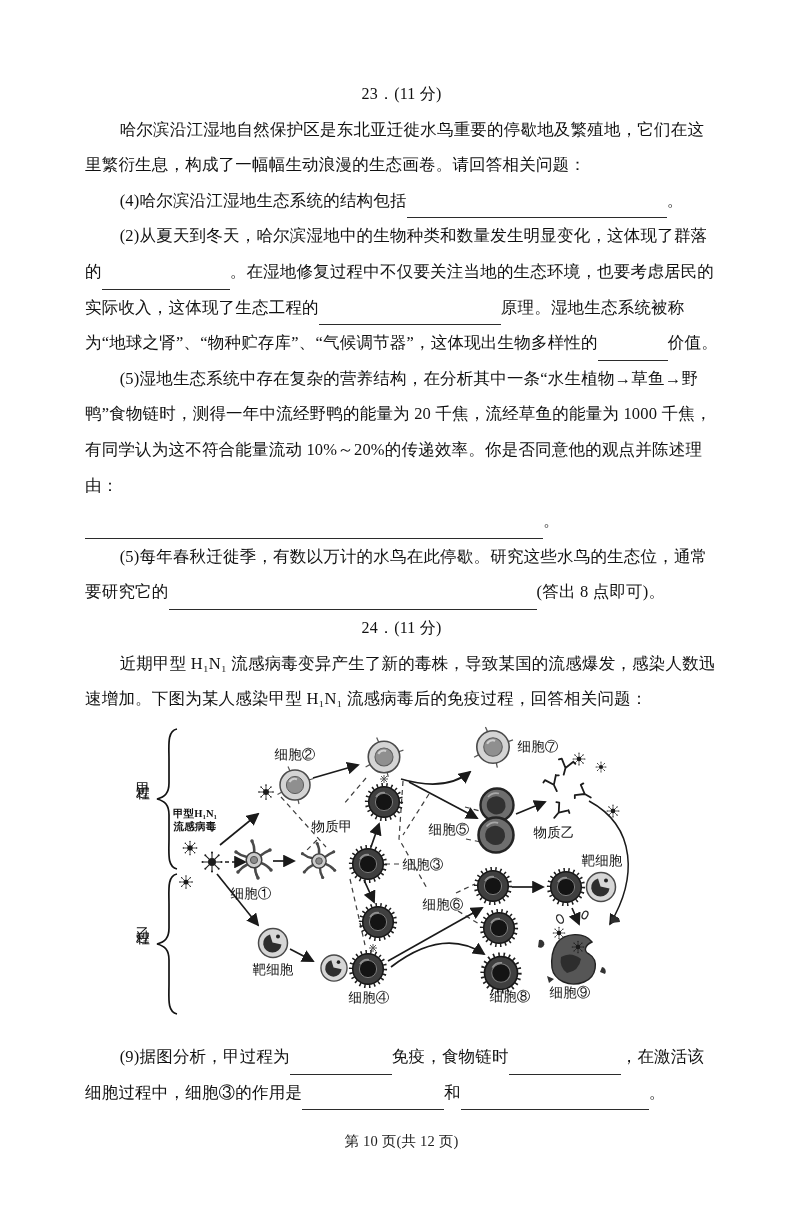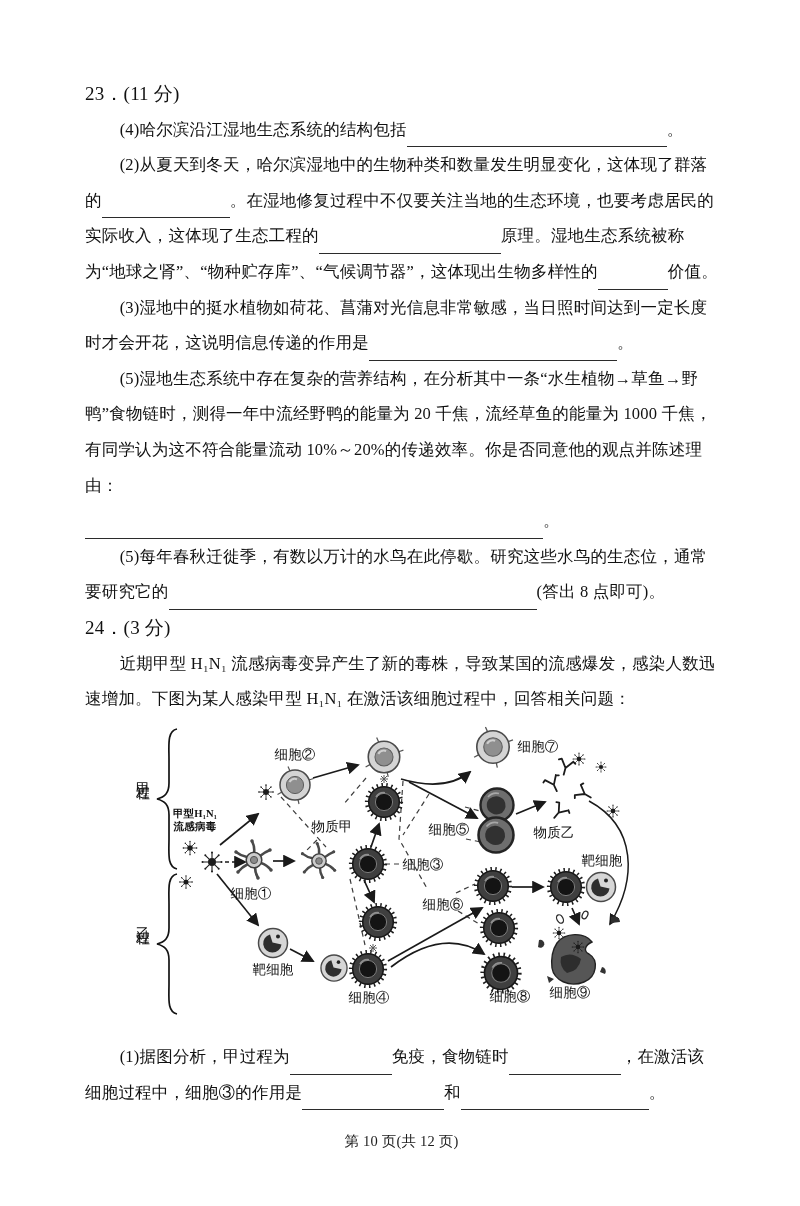--- a/index.html
+++ b/index.html
@@ -2,56 +2,56 @@
 <html><head>
 <meta charset="utf-8">
 <style>
   html,body{margin:0;padding:0;background:#ffffff;}
   body{width:800px;height:1206px;position:relative;overflow:hidden;
        font-family:"Liberation Serif","DejaVu Serif",serif;color:#111;}
   .page{padding:76px 82px 0 85px;font-size:16.5px;line-height:35.6px;
         letter-spacing:.2px;}
   p{margin:0;text-align:left;}
   .ind{text-indent:2.1em;}
-  .qhead{font-size:19px;}
+  .qhead{font-size:16px;text-align:center;}
   .blank{display:inline-block;border-bottom:1.4px solid #2b2b2b;height:1.05em;
          vertical-align:bottom;}
   .w260{width:260px;} .w128{width:128px;} .w182{width:182px;} .w70{width:70px;}
   .w248{width:248px;} .w458{width:458px;} .w368{width:368px;}
   .w102{width:102px;} .w112{width:112px;} .w142{width:142px;} .w188{width:188px;}
   .figwrap{margin:4px 0 8px 28px;}
   .footer{text-align:center;font-size:14.5px;margin-top:14px;color:#1c1c1c;}
   svg text{font-family:"Liberation Serif","DejaVu Serif",serif;fill:#101010;}
   .lbl{font-size:13.5px;}
   .vlbl{font-size:14px;writing-mode:vertical-rl;letter-spacing:3px;}
   .vslbl{font-size:10.5px;font-weight:bold;}
 </style>
 </head>
 <body>
 
 <div class="page">
 
   <p class="qhead">23．(11 分)</p>
 
+  <p class="ind">哈尔滨沿江湿地自然保护区是东北亚迁徙水鸟重要的停歇地及繁殖地，它们在这里繁衍生息，构成了一幅幅生动浪漫的生态画卷。请回答相关问题：</p>
 
   <p class="ind"><span>(4)哈尔滨沿江湿地生态系统的结构包括</span><span class="blank w260"></span><span>。</span></p>
 
   <p class="ind"><span>(2)从夏天到冬天，哈尔滨湿地中的生物种类和数量发生明显变化，这体现了群落的</span><span class="blank w128"></span><span>。在湿地修复过程中不仅要关注当地的生态环境，也要考虑居民的实际收入，这体现了生态工程的</span><span class="blank w182"></span><span>原理。湿地生态系统被称为“地球之肾”、“物种贮存库”、“气候调节器”，这体现出生物多样性的</span><span class="blank w70"></span><span>价值。</span></p>
 
-  <p class="ind"><span>(3)湿地中的挺水植物如荷花、菖蒲对光信息非常敏感，当日照时间达到一定长度时才会开花，这说明信息传递的作用是</span><span class="blank w248"></span><span>。</span></p>
 
   <p class="ind"><span>(5)湿地生态系统中存在复杂的营养结构，在分析其中一条“水生植物→草鱼→野鸭”食物链时，测得一年中流经野鸭的能量为 20 千焦，流经草鱼的能量为 1000 千焦，有同学认为这不符合能量流动 10%～20%的传递效率。你是否同意他的观点并陈述理由：</span></p>
 
   <p><span class="blank w458"></span><span>。</span></p>
 
   <p class="ind"><span>(5)每年春秋迁徙季，有数以万计的水鸟在此停歇。研究这些水鸟的生态位，通常要研究它的</span><span class="blank w368"></span><span>(答出 8 点即可)。</span></p>
 
-  <p class="qhead">24．(3 分)</p>
-
-  <p class="ind">近期甲型 H₁N₁ 流感病毒变异产生了新的毒株，导致某国的流感爆发，感染人数迅速增加。下图为某人感染甲型 H₁N₁ 在激活该细胞过程中，回答相关问题：</p>
+  <p class="qhead">24．(11 分)</p>
+
+  <p class="ind">近期甲型 H₁N₁ 流感病毒变异产生了新的毒株，导致某国的流感爆发，感染人数迅速增加。下图为某人感染甲型 H₁N₁ 流感病毒后的免疫过程，回答相关问题：</p>
 
   <div class="figwrap">
   <svg width="660" height="298" viewBox="0 0 660 298">
     <defs>
       <marker id="ah" viewBox="0 0 10 10" refX="8.5" refY="5" markerWidth="7.5" markerHeight="7.5" orient="auto-start-reverse">
         <path d="M0,0 L10,5 L0,10 z" fill="#1a1a1a"></path>
       </marker>
       <g id="g-virus">
         <circle r="4" fill="#1b1b1b"></circle>
         <path d="M4,0L9.5,0 M2.8,2.8L6.7,6.7 M0,4L0,9.5 M-2.8,2.8L-6.7,6.7 M-4,0L-9.5,0 M-2.8,-2.8L-6.7,-6.7 M0,-4L0,-9.5 M2.8,-2.8L6.7,-6.7" stroke="#1b1b1b" stroke-width="1.1" fill="none"></path>
@@ -213,16 +213,16 @@
     <path d="M426,219 a4,4 0 1 1 -1,7 z" fill="#333"></path>
     <path d="M434,255 l7,3 -5,4 z" fill="#333"></path>
     <path d="M489,246 a4.5,4.5 0 0 1 3,7 l-5,-2 z" fill="#333"></path>
     <text class="lbl" x="457" y="276" text-anchor="middle">细胞⑨</text>
 
     <use href="#g-dc" transform="translate(388,252) scale(1.08)"></use>
     <text class="lbl" x="397" y="280" text-anchor="middle">细胞⑧</text>
   </svg>
   </div>
 
-  <p class="ind"><span>(1)据图分析，甲过程为</span><span class="blank w102"></span><span>免疫，食物链时</span><span class="blank w112"></span><span>，在激活该细胞过程中，细胞③的作用是</span><span class="blank w142"></span><span>和</span><span class="blank w188"></span><span>。</span></p>
+  <p class="ind"><span>(9)据图分析，甲过程为</span><span class="blank w102"></span><span>免疫，食物链时</span><span class="blank w112"></span><span>，在激活该细胞过程中，细胞③的作用是</span><span class="blank w142"></span><span>和</span><span class="blank w188"></span><span>。</span></p>
 
   <div class="footer">第 10 页(共 12 页)</div>
 </div>
 
 </body></html>

